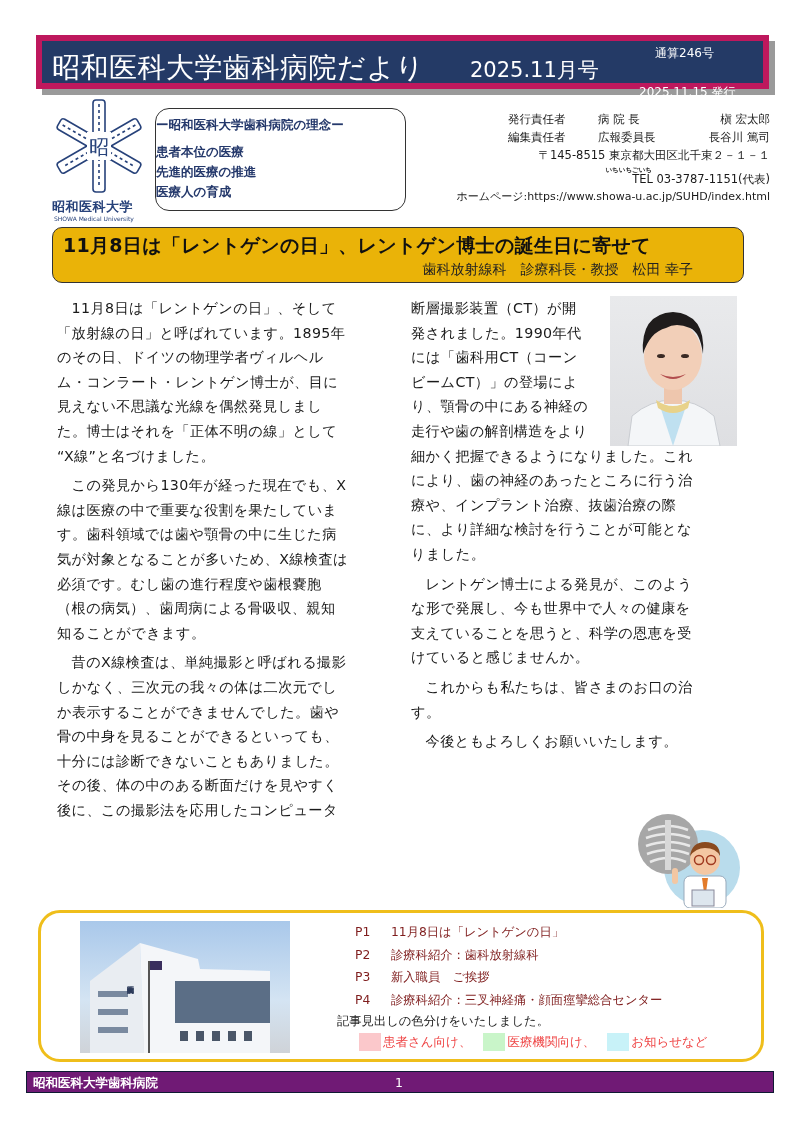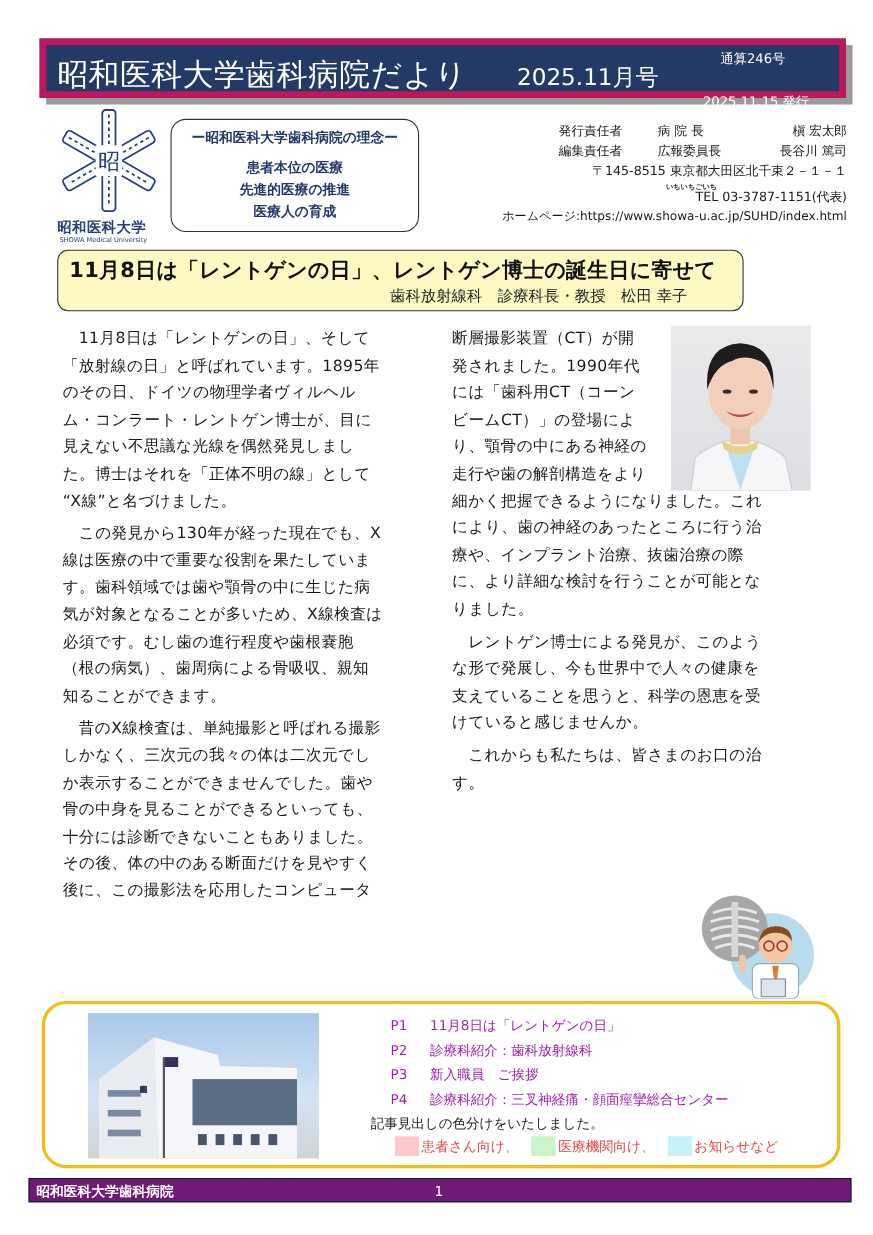--- a/index.html
+++ b/index.html
@@ -19,43 +19,43 @@
     .banner .date { position: absolute; left: 597px; top: 30px; font-size: 12px; margin-top: 13px; }
 
     
     .logo { position: absolute; left: 50px; top: 96px; width: 96px; height: 126px; }
     .logo svg { position: absolute; left: 6px; top: 0; }
     .logo .logo-text { position: absolute; left: 2px; top: 102px; font-size: 13px; font-weight: bold; color: #27427a; letter-spacing: 0.5px; white-space: nowrap; }
     .logo .logo-sub { position: absolute; left: 4px; top: 119px; font-size: 6px; color: #27427a; white-space: nowrap; }
 
     
     .philosophy {
-      position: absolute; left: 155px; top: 108px; width: 226px; height: 103px;
-      border: 1px solid #333; border-radius: 14px; text-align: center; color: #24386b;
+      position: absolute; left: 155px; top: 108px; width: 251px; height: 103px;
+      border: 1px solid #333; border-radius: 14px; text-align: left; color: #24386b;
       font-weight: bold;
     }
     .philosophy .ph-title { margin-top: 8px; font-size: 12.5px; }
     .philosophy .ph-line { font-size: 12.5px; line-height: 20px; }
     .philosophy .ph-lines { margin-top: 8px; }
 
     
     .info { position: absolute; right: 24px; top: 110px; font-size: 11.5px; color: #1a1a1a; text-align: right; line-height: 18px; }
     .info .row { display: flex; justify-content: flex-end; white-space: nowrap; }
     .info .row span { display: inline-block; }
     .info .c1 { width: 90px; text-align: left; }
     .info .c2 { width: 96px; text-align: left; }
     .info .c3 { width: 76px; text-align: right; }
     .info .tel-wrap { position: relative; margin-top: 6px; }
     .info .ruby { position: absolute; right: 118px; top: -9px; font-size: 6.5px; font-weight: bold; }
     .info .hp { font-size: 11px; }
 
     
     .headline {
-      position: absolute; left: 52px; top: 227px; width: 624px; height: 56px;
-      background: #fef9c3; border: 1px solid #333; border-radius: 10px;
+      position: absolute; left: 52px; top: 227px; width: 692px; height: 56px;
+      background: #eab308; border: 1px solid #333; border-radius: 10px;
     }
     .headline .h-title { position: absolute; left: 10px; top: 5px; font-size: 19px; font-weight: bold; color: #111; white-space: nowrap; letter-spacing: 0.3px; }
     .headline .h-author { position: absolute; right: 50px; top: 33px; font-size: 14px; color: #222; white-space: nowrap; }
 
     
     .col { position: absolute; font-size: 14.2px; line-height: 24.6px; color: #1a1a1a; letter-spacing: 0.4px; }
     .col-left { left: 57px; top: 296px; width: 347px; }
     .col-right { left: 411px; top: 296px; width: 332px; }
     .col p { white-space: nowrap; }
 
@@ -66,21 +66,21 @@
     }
 
     .doctor-illust { position: absolute; left: 632px; top: 808px; width: 115px; height: 100px; }
 
     
     .toc {
       position: absolute; left: 38px; top: 910px; width: 726px; height: 152px;
       border: 3px solid #efbe1b; border-radius: 22px; background: #fff;
     }
     .building { position: absolute; left: 39px; top: 8px; width: 210px; height: 132px; overflow: hidden; background: linear-gradient(180deg, #a9c8ea 0%, #d4e4f3 60%, #cfd3d8 100%); }
-    .toc-list { position: absolute; left: 314px; top: 8px; font-size: 12.3px; line-height: 22.5px; color: #a21caf; }
+    .toc-list { position: absolute; left: 314px; top: 8px; font-size: 12.3px; line-height: 22.5px; color: #7f1d1d; }
     .toc-list .ti { white-space: nowrap; }
     .toc-list .pn { display: inline-block; width: 36px; }
     .toc-note { position: absolute; left: 296px; top: 100px; font-size: 12.3px; color: #222; white-space: nowrap; }
     .legend { position: absolute; left: 318px; top: 120px; display: flex; align-items: center; font-size: 12.5px; color: #ef4444; white-space: nowrap; }
     .legend .sw { display: inline-block; width: 22px; height: 18px; margin-right: 2px; }
     .legend .lab { margin-right: 12px; }
 
     
     .footer {
       position: absolute; left: 26px; top: 1071px; width: 748px; height: 22px;
@@ -186,20 +186,21 @@
   <p>により、歯の神経のあったところに行う治</p>
   <p>療や、インプラント治療、抜歯治療の際</p>
   <p>に、より詳細な検討を行うことが可能とな</p>
   <p style="margin-bottom:5px">りました。</p>
   <p>　レントゲン博士による発見が、このよう</p>
   <p>な形で発展し、今も世界中で人々の健康を</p>
   <p>支えていることを思うと、科学の恩恵を受</p>
   <p style="margin-bottom:5px">けていると感じませんか。</p>
   <p>　これからも私たちは、皆さまのお口の治</p>
   <p style="margin-bottom:5px">す。</p>
+  <p>　今後ともよろしくお願いいたします。</p>
 </div>
 
 <div class="portrait">
   <svg width="127" height="150" viewBox="0 0 127 150">
     <path d="M18 150 L22 120 Q40 104 63 104 Q86 104 104 120 L110 150 Z" fill="#f4f6f8" stroke="#c9ccd1"></path>
     <path d="M50 110 L63 150 L76 110 Z" fill="#bfe0f0"></path>
     <path d="M46 104 Q63 116 80 104 L78 112 Q63 122 48 112 Z" fill="#e8d28a"></path>
     <rect x="54" y="88" width="18" height="20" fill="#eec6ad"></rect>
     <ellipse cx="63" cy="60" rx="29" ry="34" fill="#f2cfb8"></ellipse>
     <path d="M33 58 Q30 18 63 16 Q96 18 93 58 Q90 36 80 32 Q66 26 56 32 Q40 36 33 58 Z" fill="#1f1c1c"></path>

